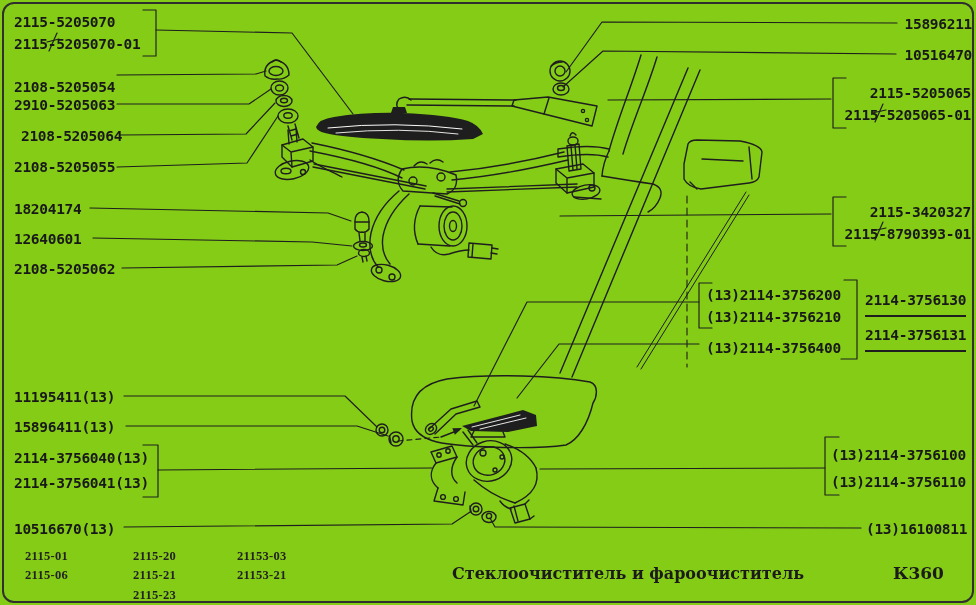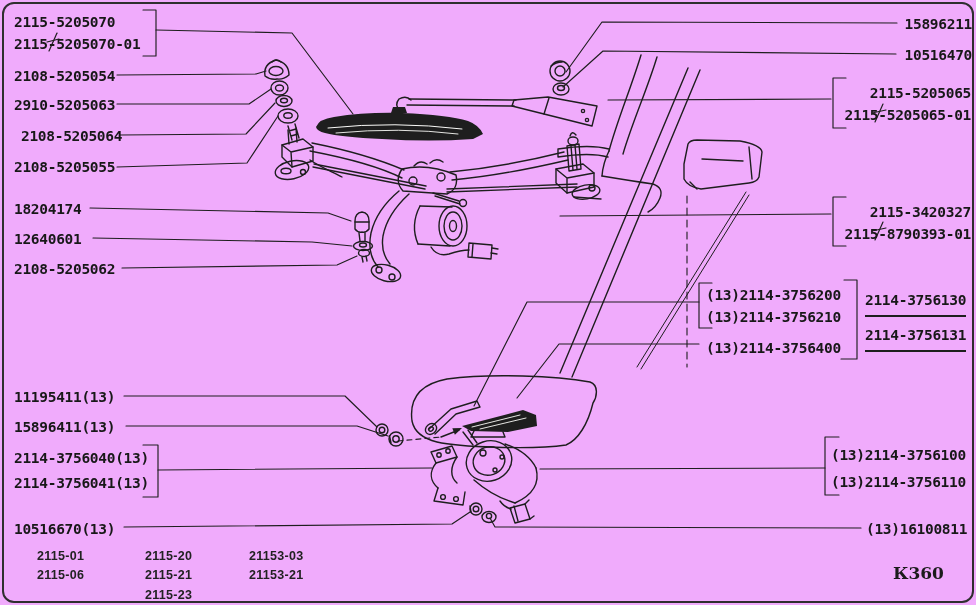--- a/index.html
+++ b/index.html
@@ -1,25 +1,25 @@
 <!DOCTYPE html>
 <html><head>
 <meta charset="utf-8">
 <style>
   html,body{margin:0;padding:0;background:#e9e9e9;}
-  #stage{position:relative;width:976px;height:605px;background:#f0abfc;overflow:hidden;
+  #stage{position:relative;width:976px;height:605px;background:#84cc16;overflow:hidden;
          font-family:"DejaVu Sans Mono",monospace;}
   #frame{position:absolute;left:2px;top:2px;right:2px;bottom:2px;border:2.5px solid #2f2f2f;
          border-radius:12px;pointer-events:none;}
   svg.art{position:absolute;left:0;top:0;}
   .co{position:absolute;font-weight:bold;font-size:14.5px;letter-spacing:-0.3px;color:#181818;
       white-space:nowrap;line-height:16px;}
   .co.ul{border-bottom:2px solid #1e1e1e;padding-bottom:7px;}
-  .fm{position:absolute;font-family:Liberation Sans, sans-serif;font-weight:bold;font-size:12.5px;
-      color:#222;letter-spacing:0.3px;white-space:nowrap;margin-left:12px;}
+  .fm{position:absolute;font-family:Liberation Serif, serif;font-weight:bold;font-size:12.5px;
+      color:#222;letter-spacing:0.3px;white-space:nowrap;}
   .caption{position:absolute;font-family:"DejaVu Serif",serif;font-weight:bold;font-size:16px;
       color:#1b1b1b;white-space:nowrap;}
   .pagecode{position:absolute;font-family:"DejaVu Serif",serif;font-weight:bold;font-size:17px;
       color:#1b1b1b;white-space:nowrap;}
 </style>
 </head>
 <body>
 
 <div id="stage">
 
@@ -235,21 +235,21 @@
       <g>
         <path d="M500,501 Q504,507 511,509"></path>
         <path d="M510,508 L525,504 L530,519 L515,523 Z"></path>
         <path d="M514,506 L518,521 M525,504 L529,500 M530,519 L534,516"></path>
       </g>
     </g>
   </svg>
 
   <div class="co" style="left:14px;top:14px">2115-5205070</div>
   <div class="co" style="left:14px;top:36px">2115-5205070-01</div>
-  <div class="co" style="left:14px;top:68px">2108-5205054</div>
+  <div class="co" style="left:14px;top:79px">2108-5205054</div>
   <div class="co" style="left:14px;top:97px">2910-5205063</div>
   <div class="co" style="left:21px;top:128px">2108-5205064</div>
   <div class="co" style="left:14px;top:159px">2108-5205055</div>
   <div class="co" style="left:14px;top:201px">18204174</div>
   <div class="co" style="left:14px;top:231px">12640601</div>
   <div class="co" style="left:14px;top:261px">2108-5205062</div>
   <div class="co" style="left:14px;top:389px">11195411(13)</div>
   <div class="co" style="left:14px;top:419px">15896411(13)</div>
   <div class="co" style="left:14px;top:450px">2114-3756040(13)</div>
   <div class="co" style="left:14px;top:475px">2114-3756041(13)</div>
@@ -271,16 +271,17 @@
   <div class="co" style="left:866px;top:521px">(13)16100811</div>
 
   <div class="fm" style="left:25px;top:549px">2115-01</div>
   <div class="fm" style="left:25px;top:568px">2115-06</div>
   <div class="fm" style="left:133px;top:549px">2115-20</div>
   <div class="fm" style="left:133px;top:568px">2115-21</div>
   <div class="fm" style="left:133px;top:588px">2115-23</div>
   <div class="fm" style="left:237px;top:549px">21153-03</div>
   <div class="fm" style="left:237px;top:568px">21153-21</div>
 
+  <div class="caption" style="left:452px;top:564px">Стеклоочиститель и фароочиститель</div>
   <div class="pagecode" style="left:893px;top:563px">К360</div>
 
   <div id="frame"></div>
 </div>
 
 </body></html>

